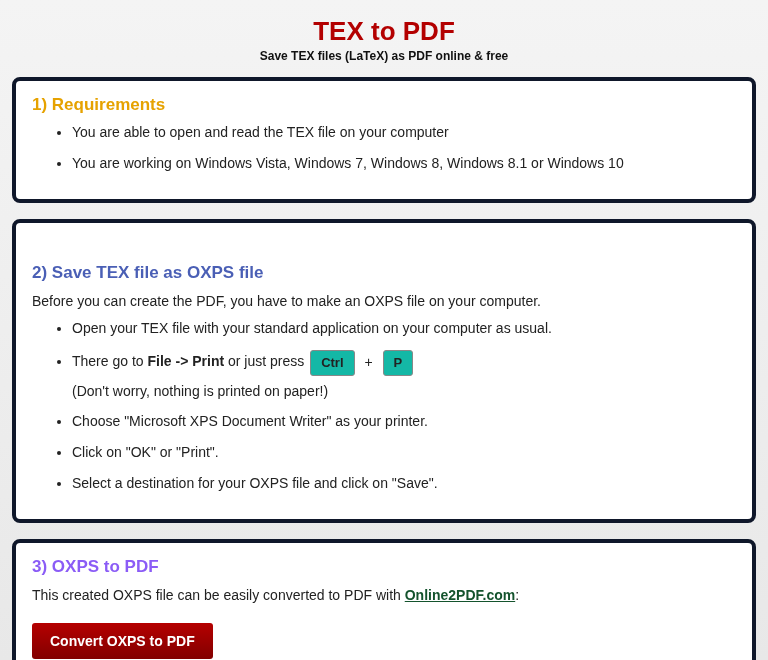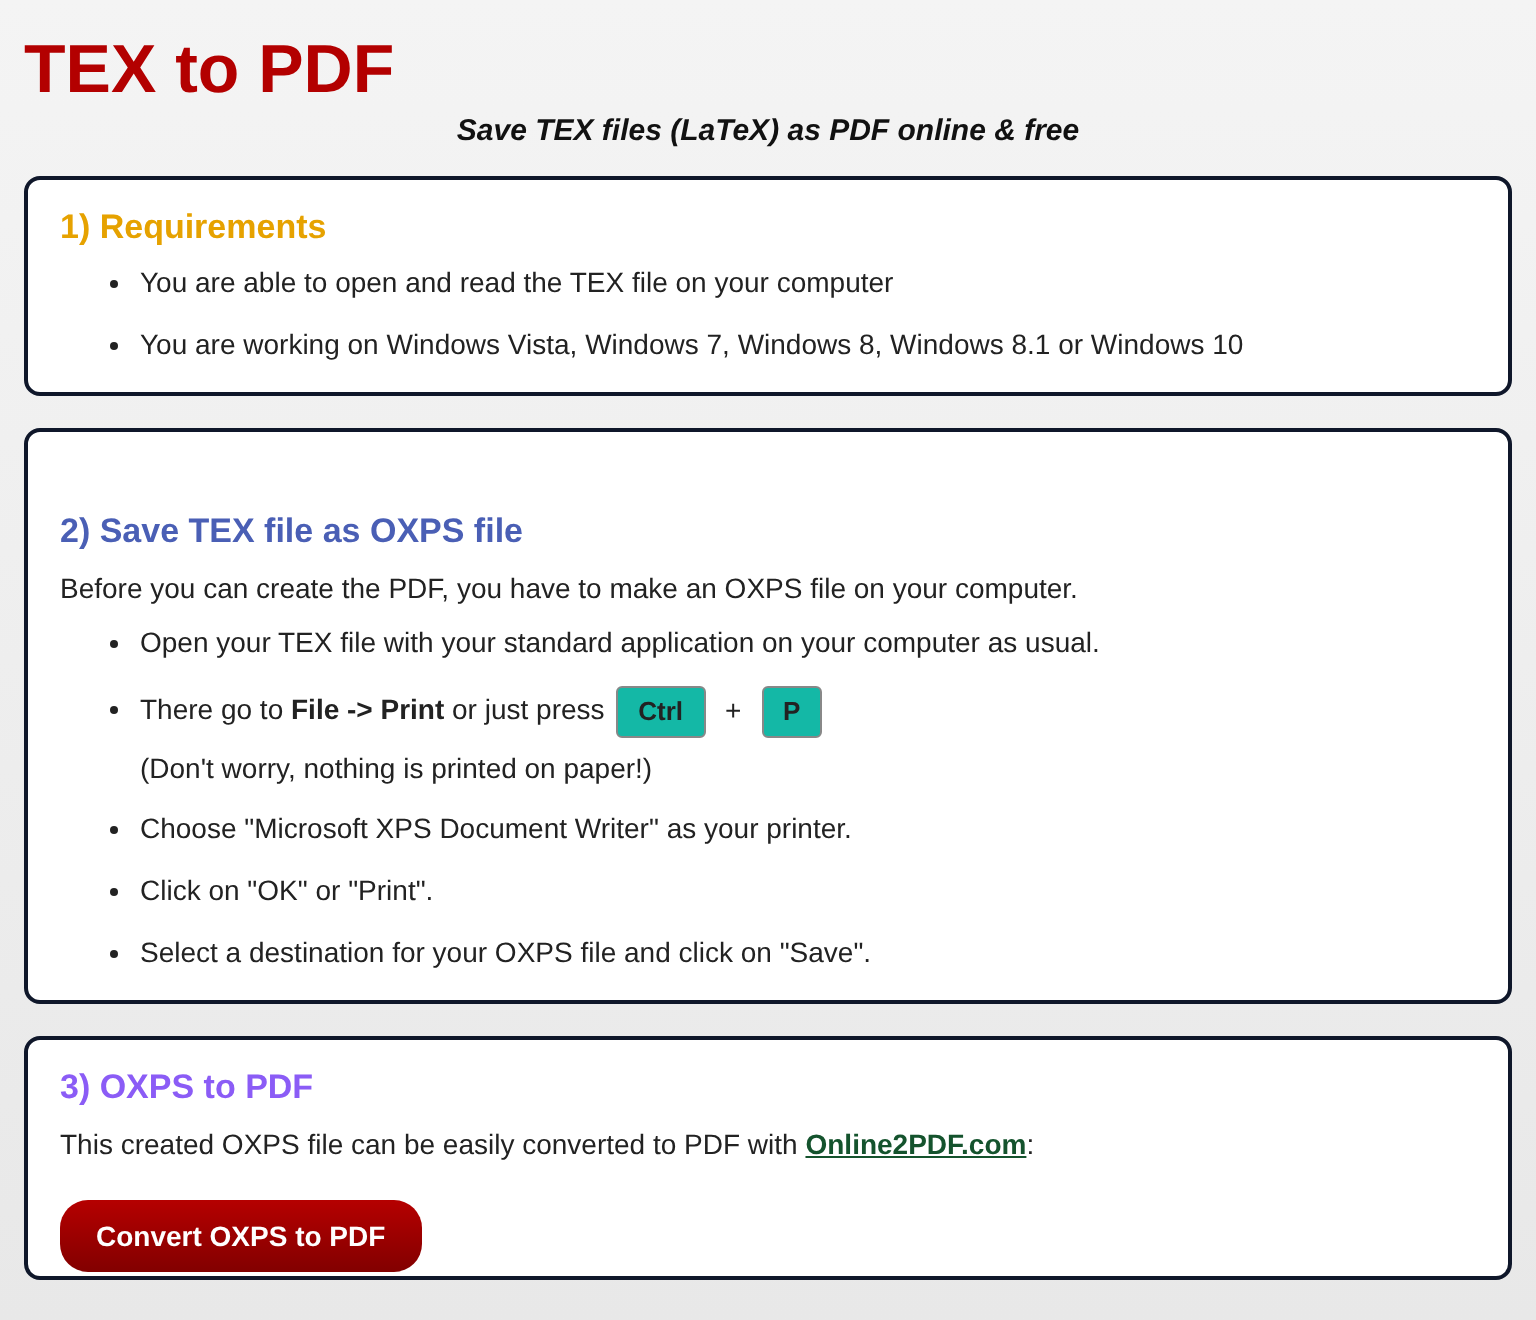--- a/index.html
+++ b/index.html
@@ -8,38 +8,38 @@
     width: 768px; height: 660px;
     font-family: Arial, Helvetica, sans-serif;
     background: linear-gradient(#f4f4f4, #e8e8e8);
     color: #222;
     font-size: 14px;
   }
   .page {
     padding: 10px 12px 16px 12px;
   }
   .title {
+    text-align: center;
     color: #b30000;
-    font-size: 34px;
+    font-size: 26px;
     font-weight: bold;
     margin: 6px 0 0 0;
   }
   .subtitle {
     text-align: center;
-    font-size: 15px;
+    font-size: 12px;
     font-weight: bold;
     margin: 2px 0 14px 0;
     color: #111;
-    font-style: italic;
   }
   .card {
     background: #fff;
-    border: 2px solid #0f172a;
+    border: 4px solid #0f172a;
     border-radius: 8px;
-    padding: 12px 16px 2px 16px;
+    padding: 12px 16px 14px 16px;
     margin-bottom: 16px;
   }
   .hdr {
     font-size: 17px;
     font-weight: bold;
     margin: 2px 0 8px 0;
   }
   .hdr.orange { color: #e6a200; }
   .hdr.blue   { color: #4a5fb5; margin-top: 28px; }
   .hdr.red    { color: #8b5cf6; }
@@ -81,21 +81,21 @@
   }
   .btn {
     display: inline-block;
     background: #9d0000;
     background: linear-gradient(#b50000, #820000);
     color: #fff;
     font-weight: bold;
     font-size: 14px;
     padding: 10px 18px;
     border: none;
-    border-radius: 14px;
+    border-radius: 3px;
     cursor: pointer;
     margin-top: 10px;
   }
 </style>
 </head>
 <body>
 
 <div class="page">
   <div class="title">TEX to PDF</div>
   <div class="subtitle">Save TEX files (LaTeX) as PDF online &amp; free</div>

